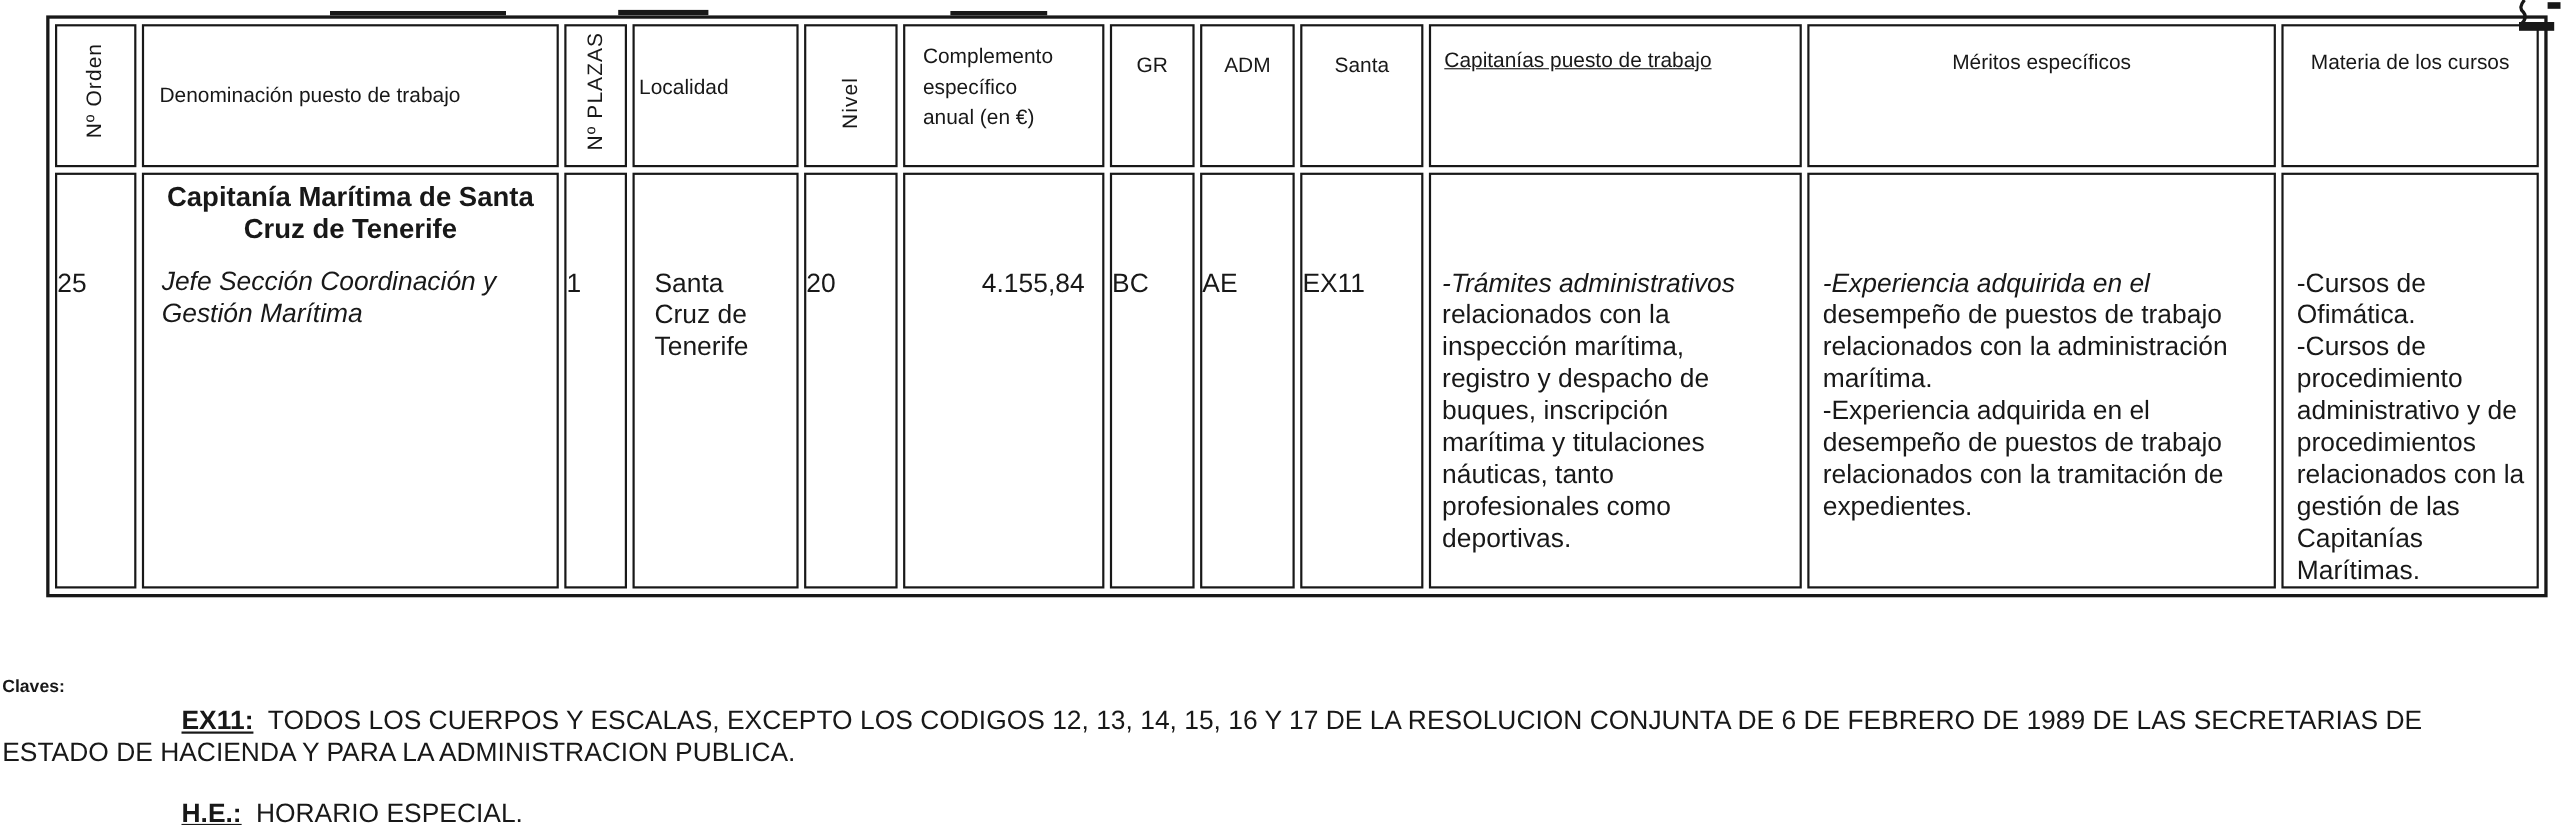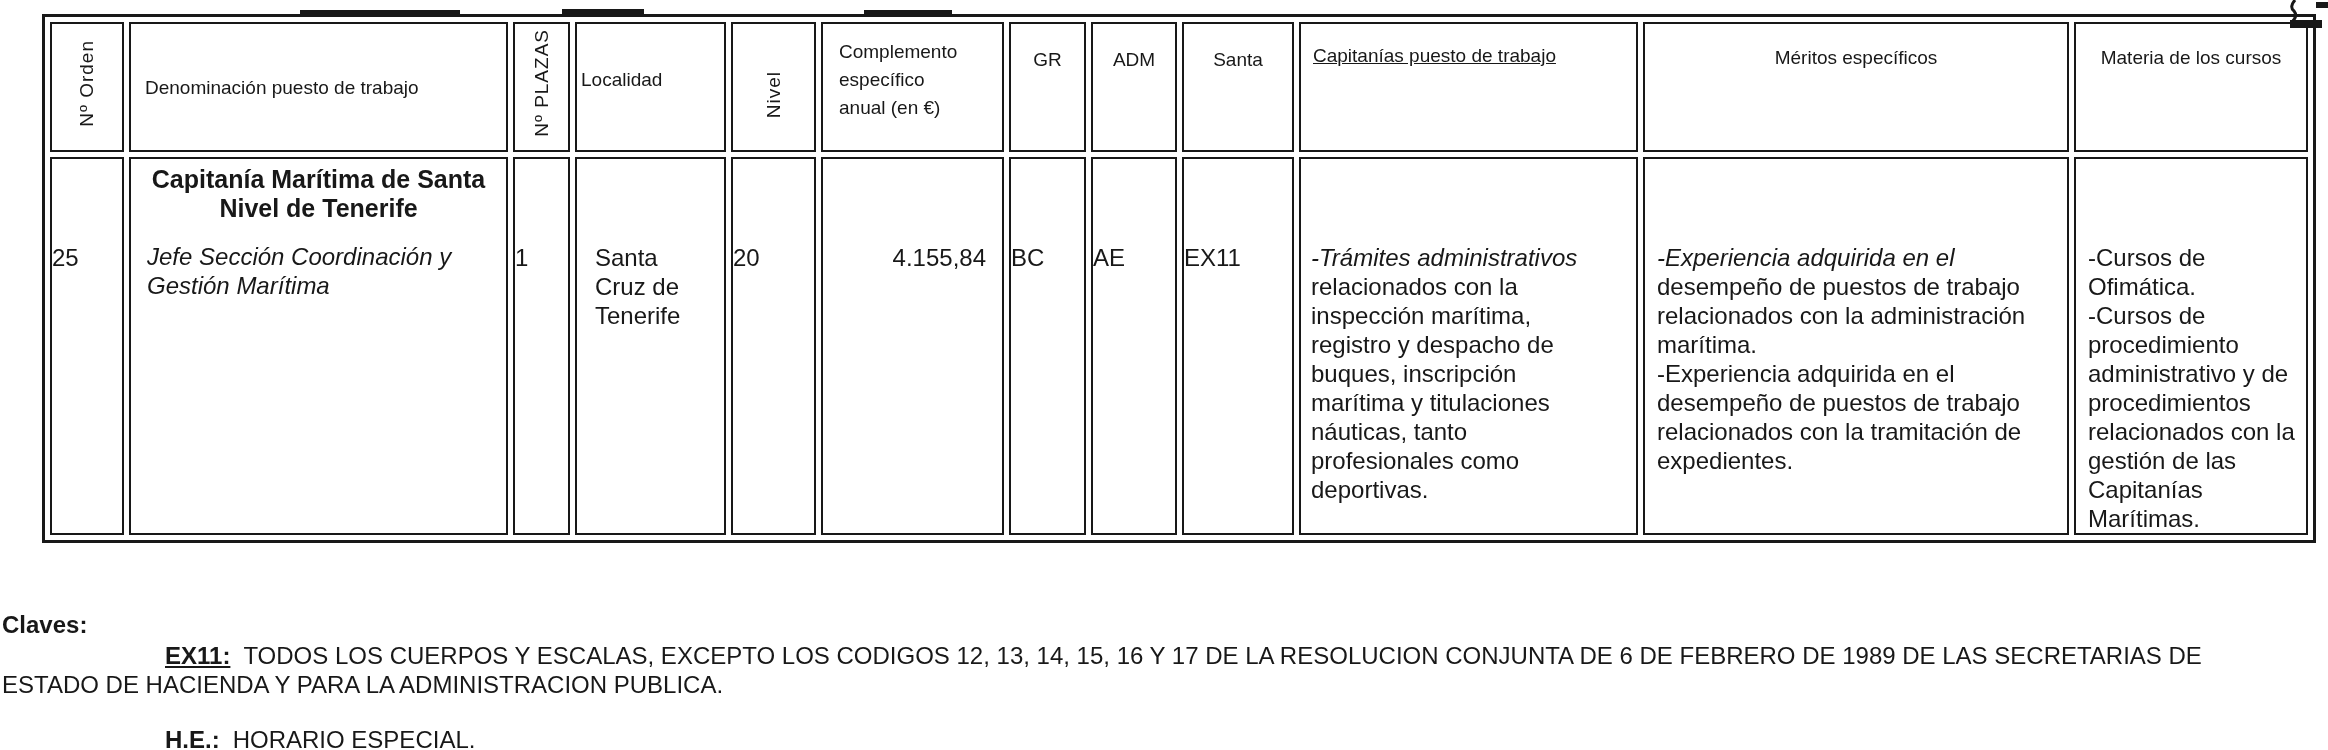--- a/index.html
+++ b/index.html
@@ -68,21 +68,21 @@
 
   
   .claves {
     position: absolute;
     left: 2px;
     top: 610px;
     width: 2320px;
     font-size: 24px;
     line-height: 29px;
   }
-  .claves-title { font-weight: bold; margin: 0; font-size: 24px; }
+  .claves-title { font-weight: bold; margin: 0; font-size: 16px; }
   .clave-entry  { margin: 2px 0 0 0; text-indent: 163px; }
   .clave-entry.he { margin-top: 26px; }
   .clave-code { font-weight: bold; text-decoration: underline; }
   .tabgap { display: inline-block; width: 13px; }
 
   
   .artifact { position: absolute; background: #181818; }
   .art-a { left: 300px; top: 10px; width: 160px; height: 5px; }
   .art-b { left: 562px; top: 9px;  width: 82px;  height: 5px; }
   .art-c { left: 864px; top: 10px; width: 88px;  height: 5px; }
@@ -128,21 +128,21 @@
         <th class="h-desc"><span class="ul">Capitanías puesto de trabajo</span></th>
         <th class="h-center">Méritos específicos</th>
         <th class="h-center">Materia de los cursos</th>
       </tr>
     </thead>
     <tbody>
       <tr>
         <td class="c-center">25</td>
         <td class="c-denom">
           <div class="grupo">Capitanía Marítima de Santa
-Nivel de Tenerife</div>
+Cruz de Tenerife</div>
           <div class="puesto">Jefe Sección Coordinación y
 Gestión Marítima</div>
         </td>
         <td class="c-center">1</td>
         <td class="c-local pre">Santa
 Cruz de
 Tenerife</td>
         <td class="c-center">20</td>
         <td class="c-money">4.155,84</td>
         <td class="c-center">BC</td>

